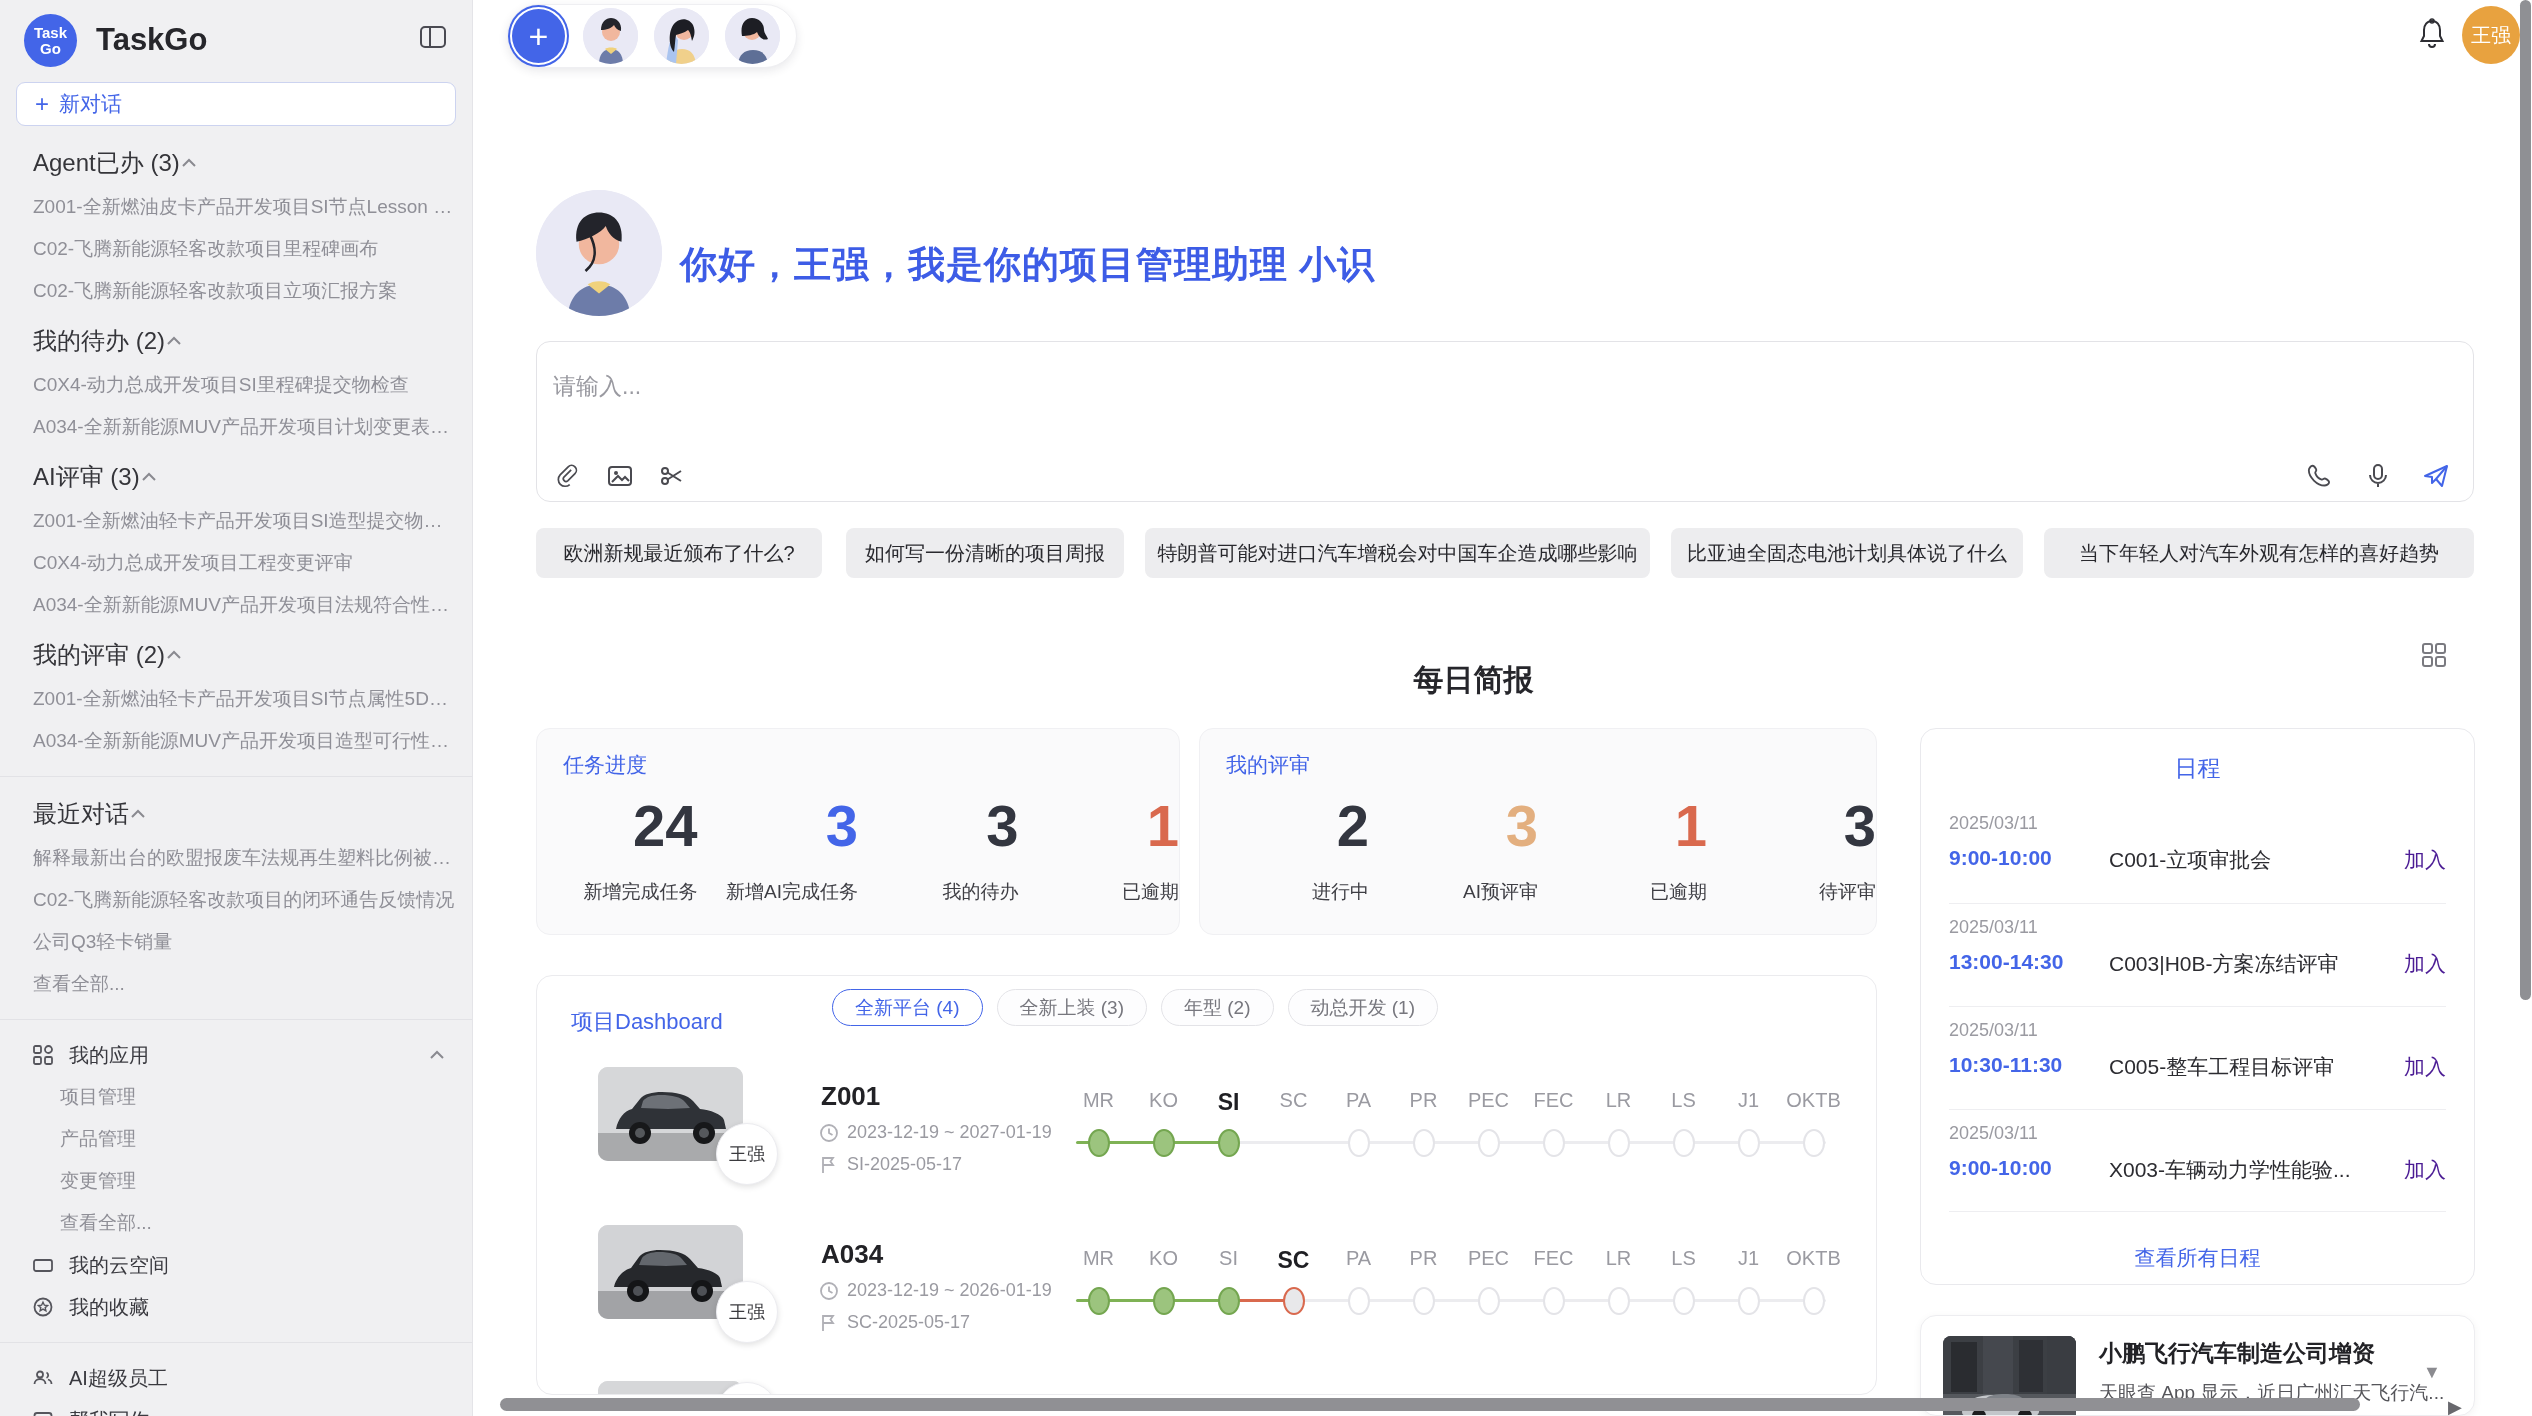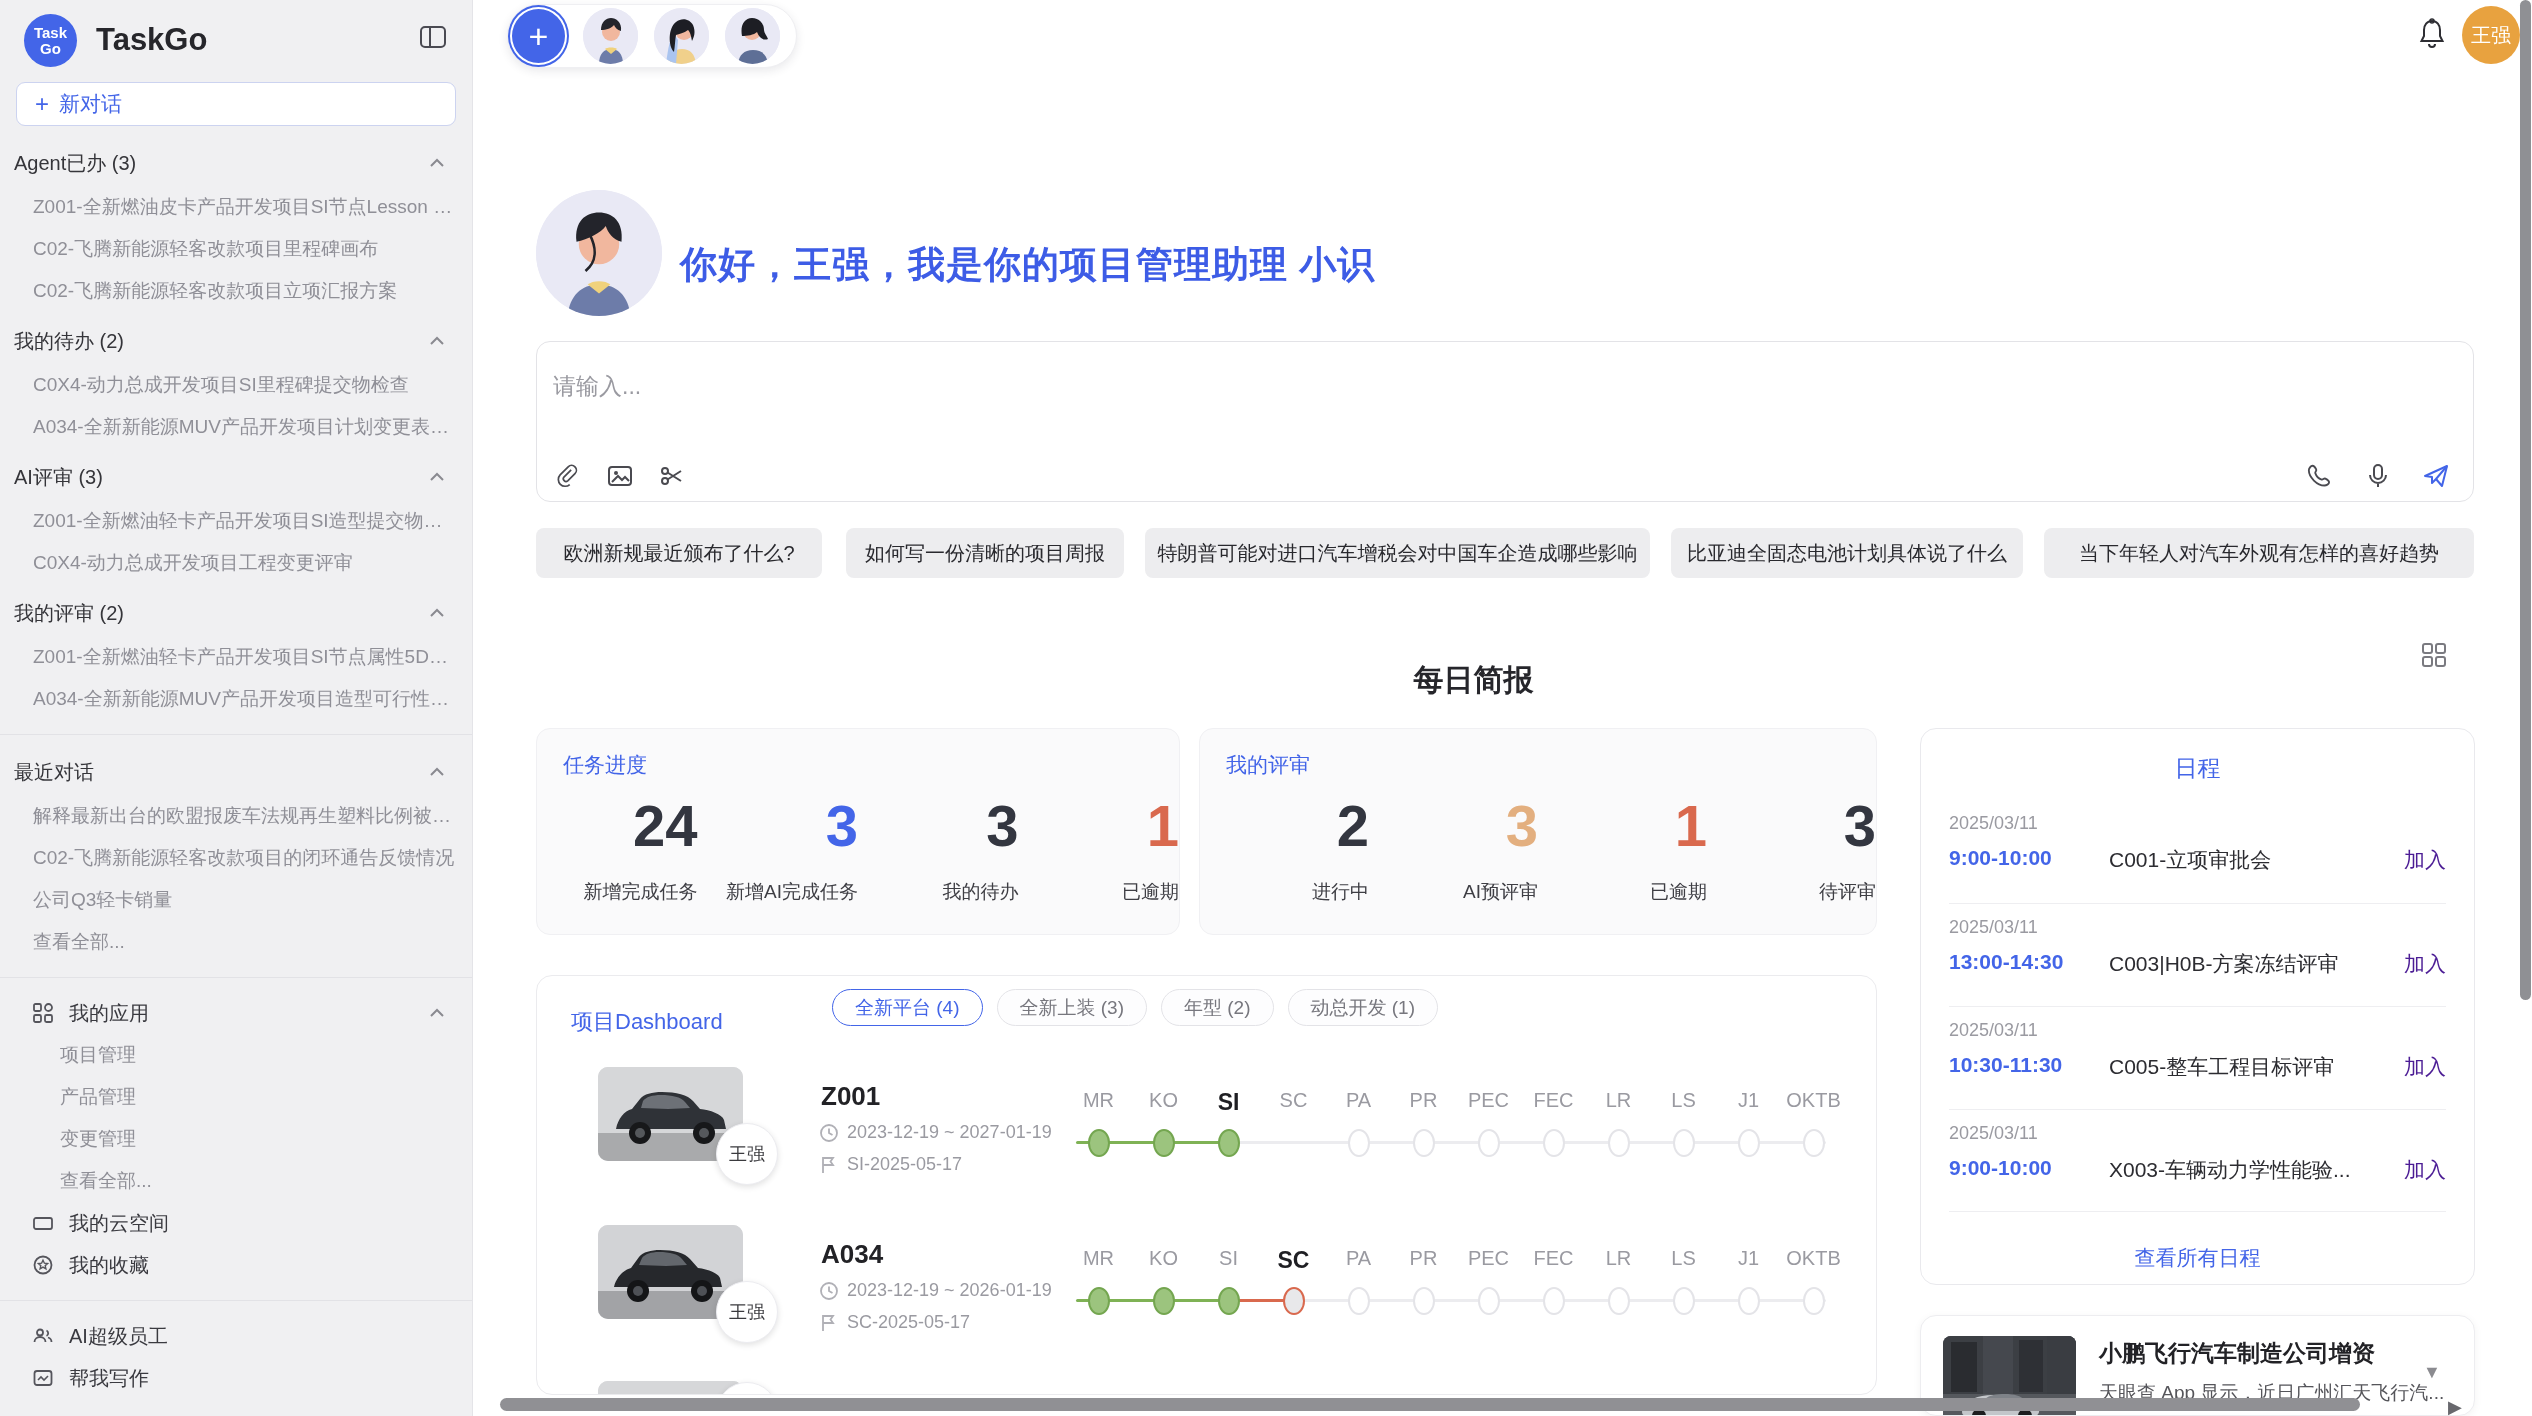--- a/index.html
+++ b/index.html
@@ -13,22 +13,22 @@
   .sb-head { position:relative; height:82px; }
   .logo { position:absolute; left:24px; top:14px; width:53px; height:53px; border-radius:50%;
     background:#4365e8; color:#fff; display:flex; flex-direction:column; align-items:center;
     justify-content:center; font-size:15px; line-height:16px; font-weight:600; }
   .app-title { position:absolute; left:96px; top:22px; font-size:31px; font-weight:700; color:#26262b; }
   .panel-toggle { position:absolute; right:26px; top:24px; width:26px; height:26px; cursor:pointer; }
   .newchat { margin:0 16px; height:44px; background:#fff; border:1px solid #ccd3f0; border-radius:9px;
     display:flex; align-items:center; padding-left:18px; color:#4365e8; font-size:21px; cursor:pointer; }
   .newchat .plus { font-size:24px; margin-right:10px; font-weight:400; }
   .sb-scroll { padding-top:8px; }
-  .side-head { height:46px; line-height:46px; padding:0 26px 0 14px; font-size:20px; color:#35353a;
-    display:flex; justify-content:space-between; align-items:center; margin-top:6px; }
+  .side-head { height:46px; line-height:46px; padding:0 26px 0 33px; font-size:24px; color:#35353a;
+    display:flex; align-items:center; margin-top:6px; }
   .side-row { height:42px; line-height:42px; padding:0 14px 0 33px; font-size:19px; color:#8f8f97;
     white-space:nowrap; overflow:hidden; text-overflow:ellipsis; cursor:pointer; }
   .divider { height:1px; background:#e2e2e6; margin:14px 0; }
   .side-app { height:42px; display:flex; align-items:center; gap:16px; padding-left:33px;
     font-size:20px; color:#3a3a40; cursor:pointer; }
   .side-sub { height:42px; line-height:42px; padding-left:60px; font-size:19px; color:#8f8f97; cursor:pointer; }
   .chev { width:18px; height:18px; }
   .icon20 { width:20px; height:20px; flex:0 0 20px; }
 
   
@@ -185,20 +185,21 @@
       <div class="side-row">A034-全新新能源MUV产品开发项目计划变更表编写</div>
 
       <div class="side-head">
         <span>AI评审 (3)</span>
         <svg class="chev" viewBox="0 0 18 18">
             <polyline points="3,12 9,6 15,12" fill="none" stroke="#8a8a90" stroke-width="2"></polyline>
           </svg>
       </div>
       <div class="side-row">Z001-全新燃油轻卡产品开发项目SI造型提交物评审</div>
       <div class="side-row">C0X4-动力总成开发项目工程变更评审</div>
+      <div class="side-row">A034-全新新能源MUV产品开发项目法规符合性评审</div>
 
       <div class="side-head">
         <span>我的评审 (2)</span>
         <svg class="chev" viewBox="0 0 18 18">
             <polyline points="3,12 9,6 15,12" fill="none" stroke="#8a8a90" stroke-width="2"></polyline>
           </svg>
       </div>
       <div class="side-row">Z001-全新燃油轻卡产品开发项目SI节点属性5D文件评审</div>
       <div class="side-row">A034-全新新能源MUV产品开发项目造型可行性评审</div>
 

